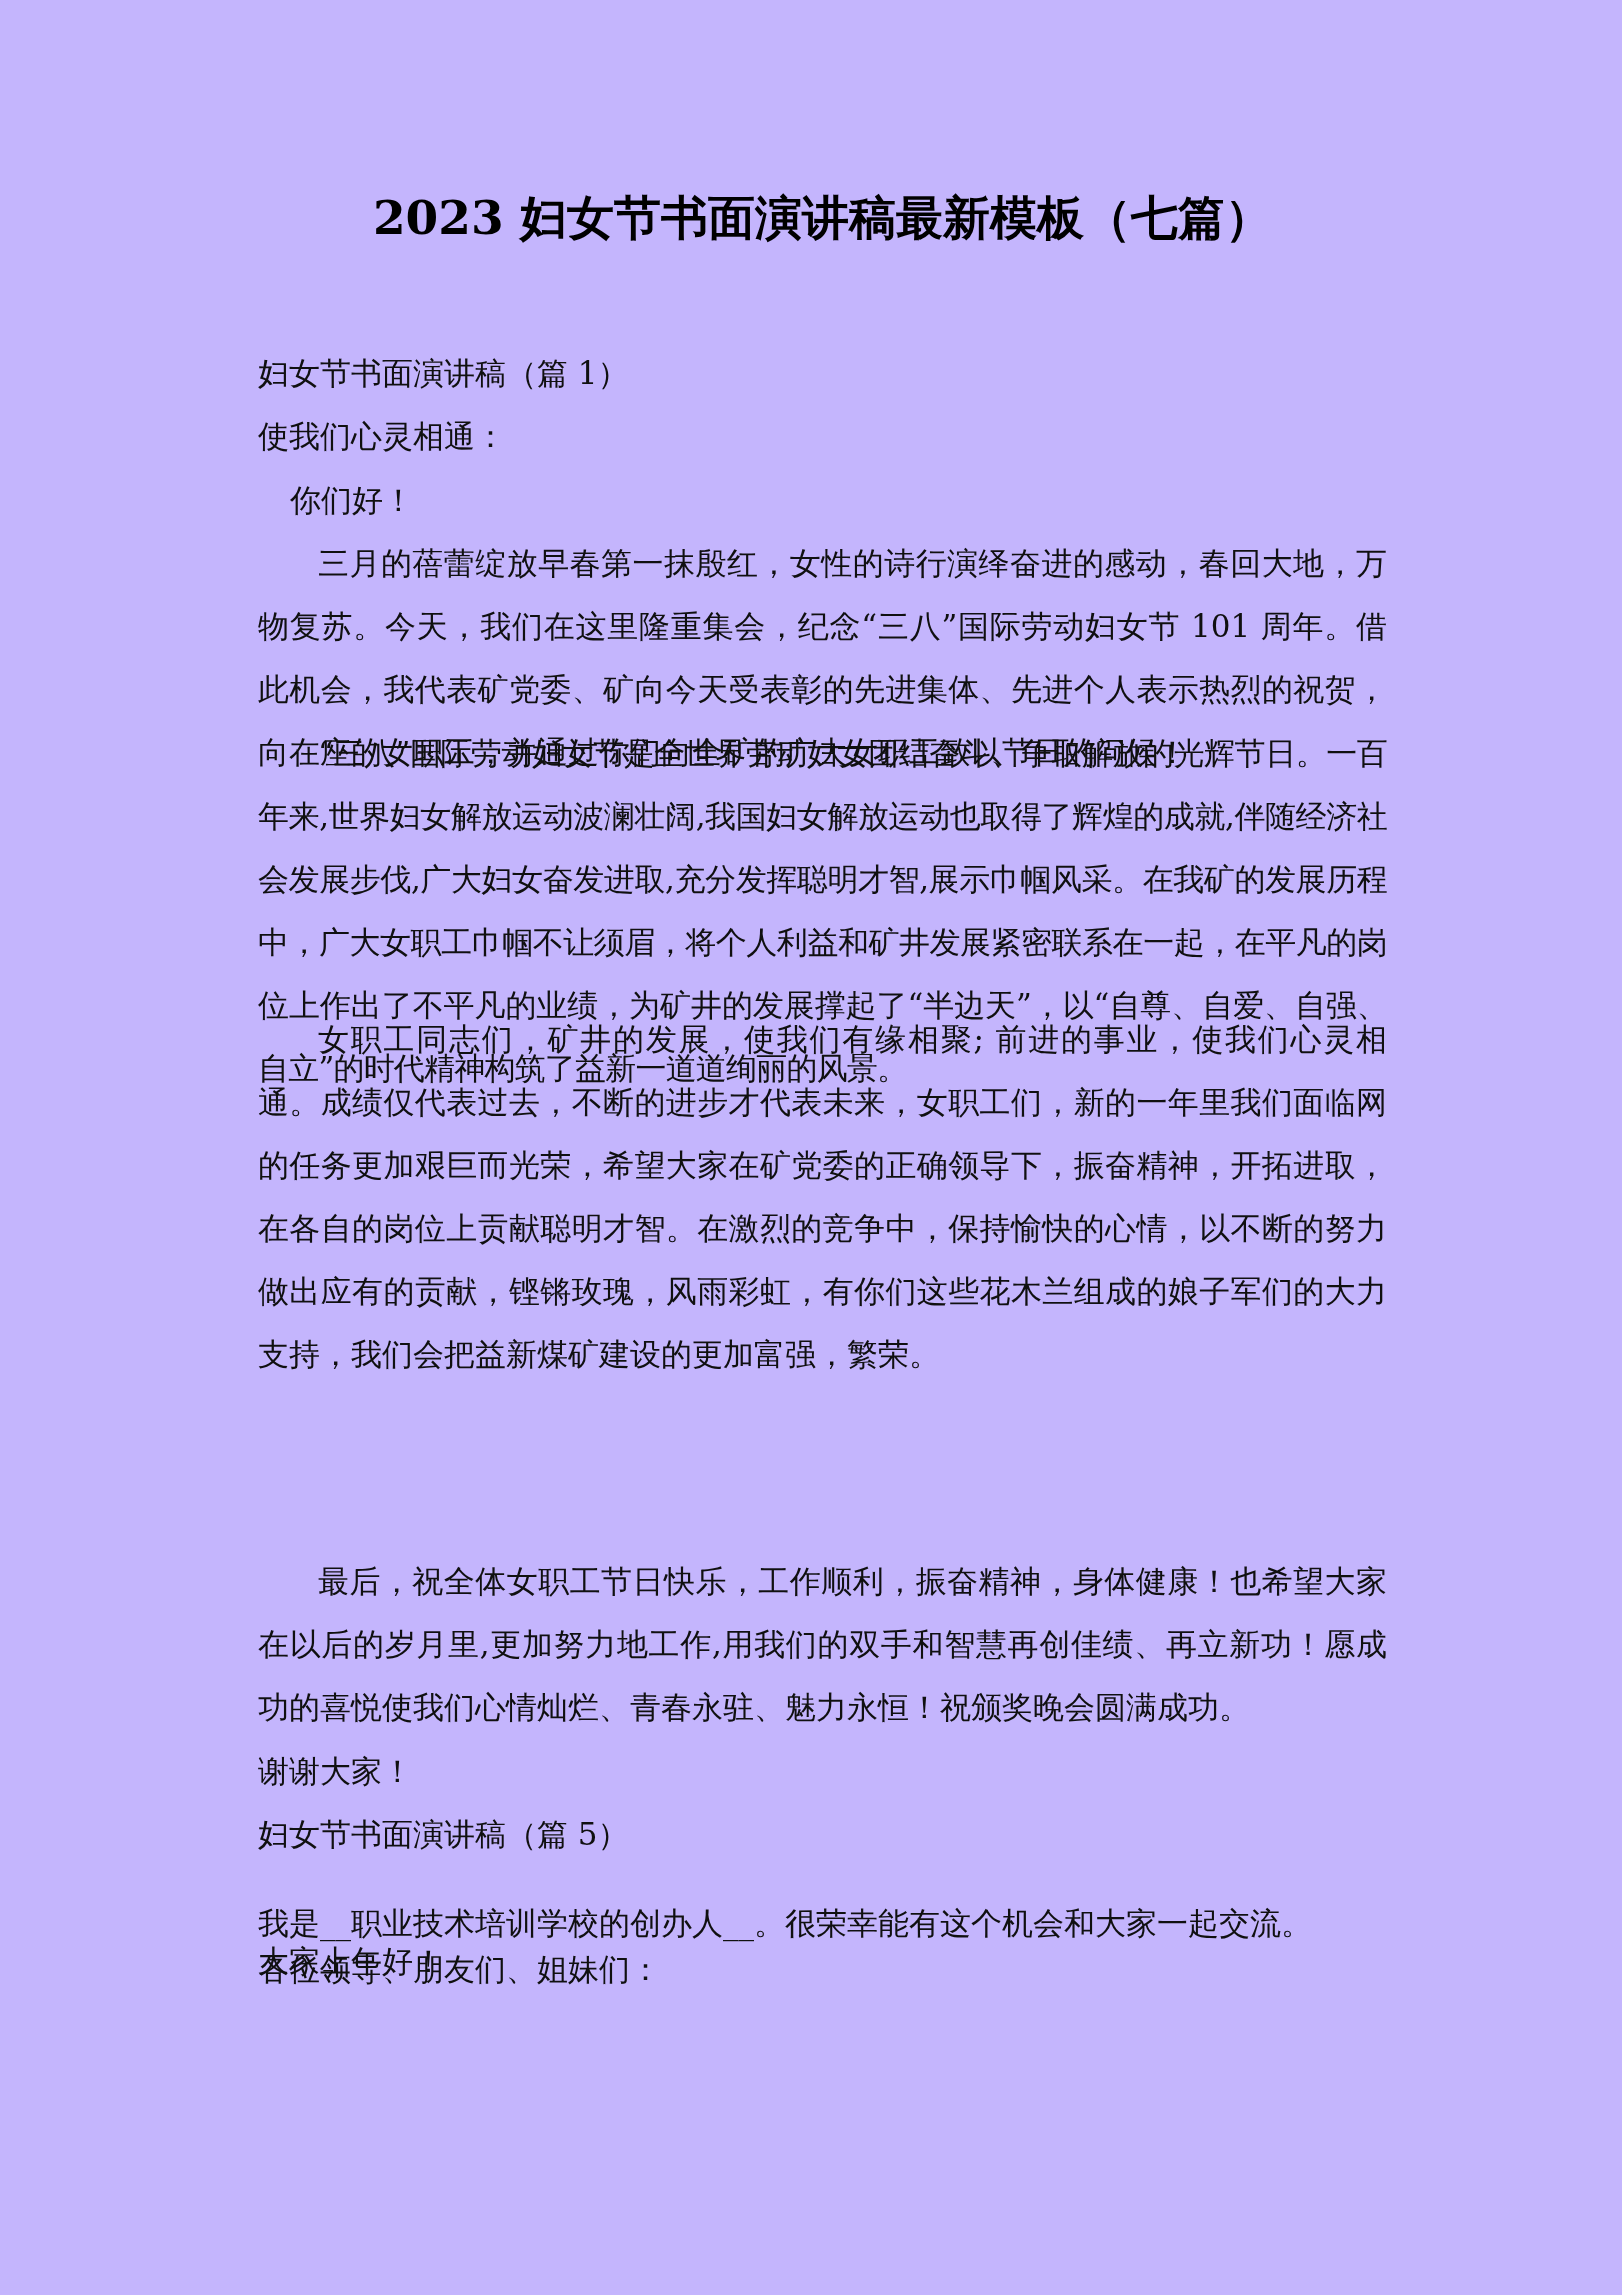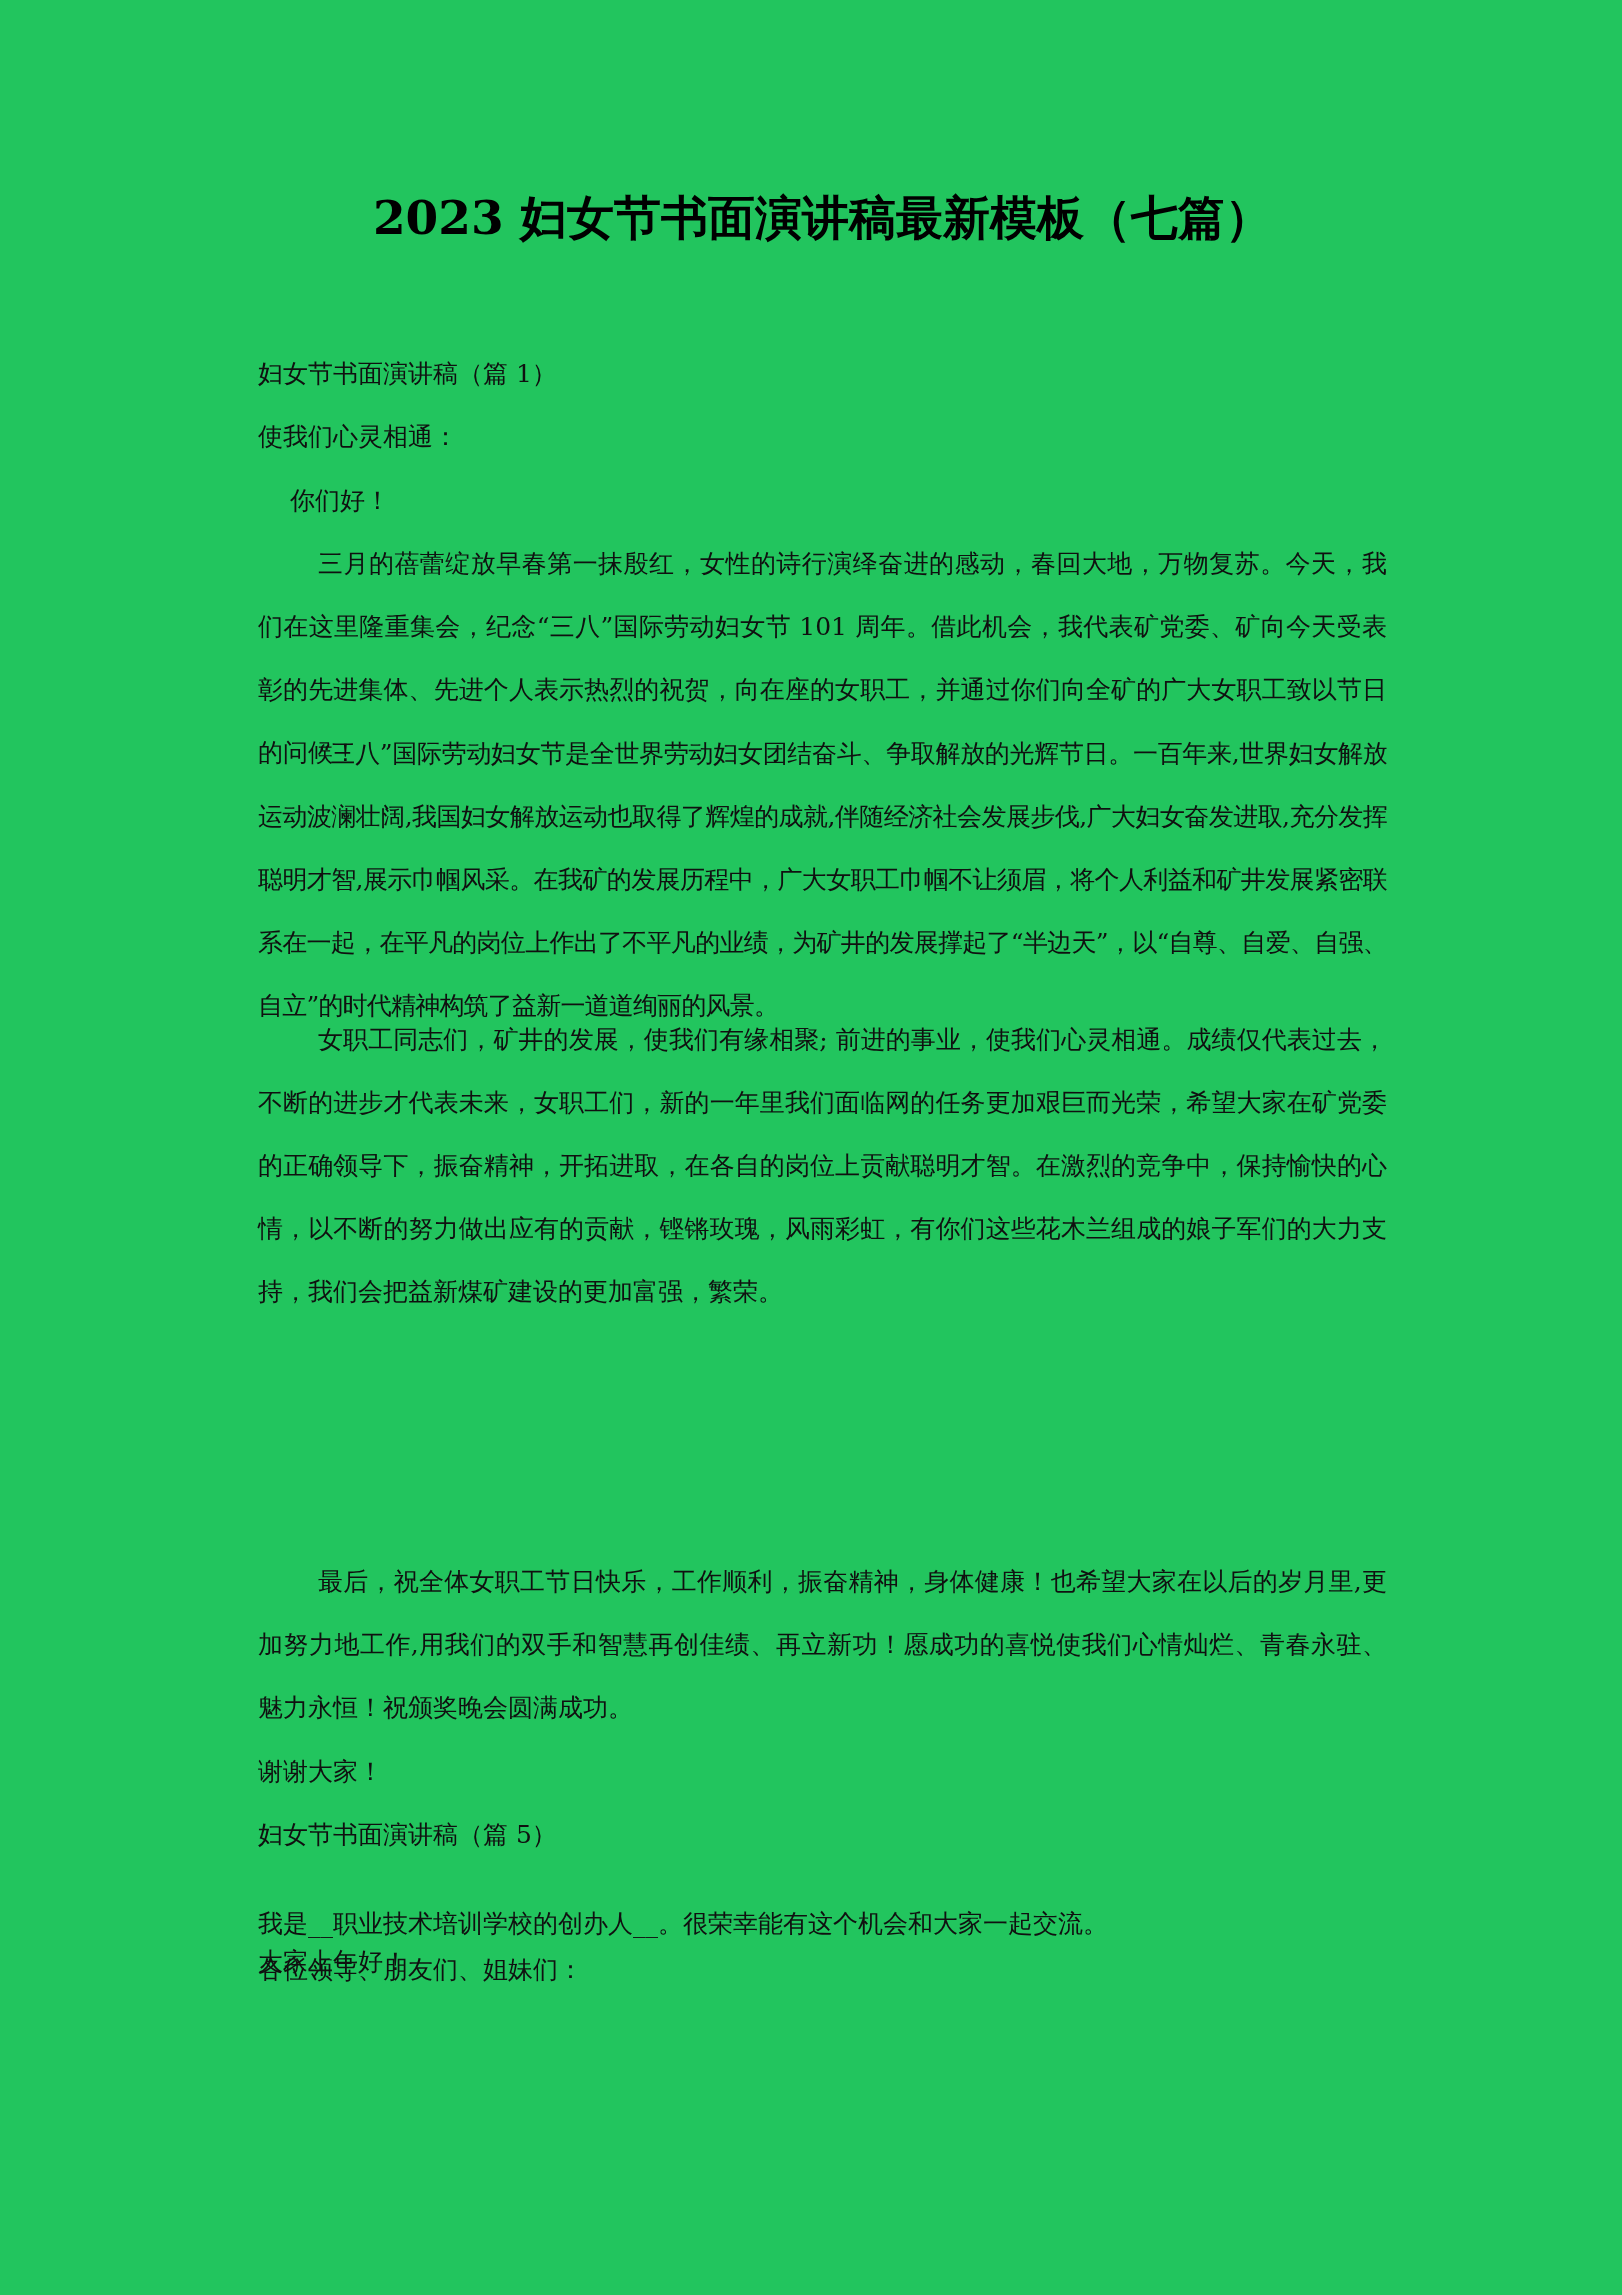--- a/index.html
+++ b/index.html
@@ -11,21 +11,21 @@
   body {
     font-family: "DejaVu Serif", serif;
     color: #000000;
     -webkit-font-smoothing: antialiased;
   }
 
   .page {
     position: relative;
     width: 1623px;
     height: 2295px;
-    background: #22c55e;
+    background: #c4b5fd;
     overflow: hidden;
     box-sizing: border-box;
   }
 
   .content {
     position: absolute;
     left: 258px;
     top: 0;
     width: 1129px;
   }
@@ -47,21 +47,21 @@
     white-space: nowrap;
   }
 
   
   .para {
     position: absolute;
     left: 0;
     width: 1129px;
     font-family: "DejaVu Serif", "Liberation Serif", serif;
     font-weight: normal;
-    font-size: 25px;
+    font-size: 31px;
     line-height: 63px;
     margin: 0;
     padding: 0;
     text-align: justify;
     text-justify: inter-character;
     color: #101010;
   }
   .para.indent { text-indent: 60px; }
   .para.nowrapline { white-space: nowrap; text-align: left; }
   

